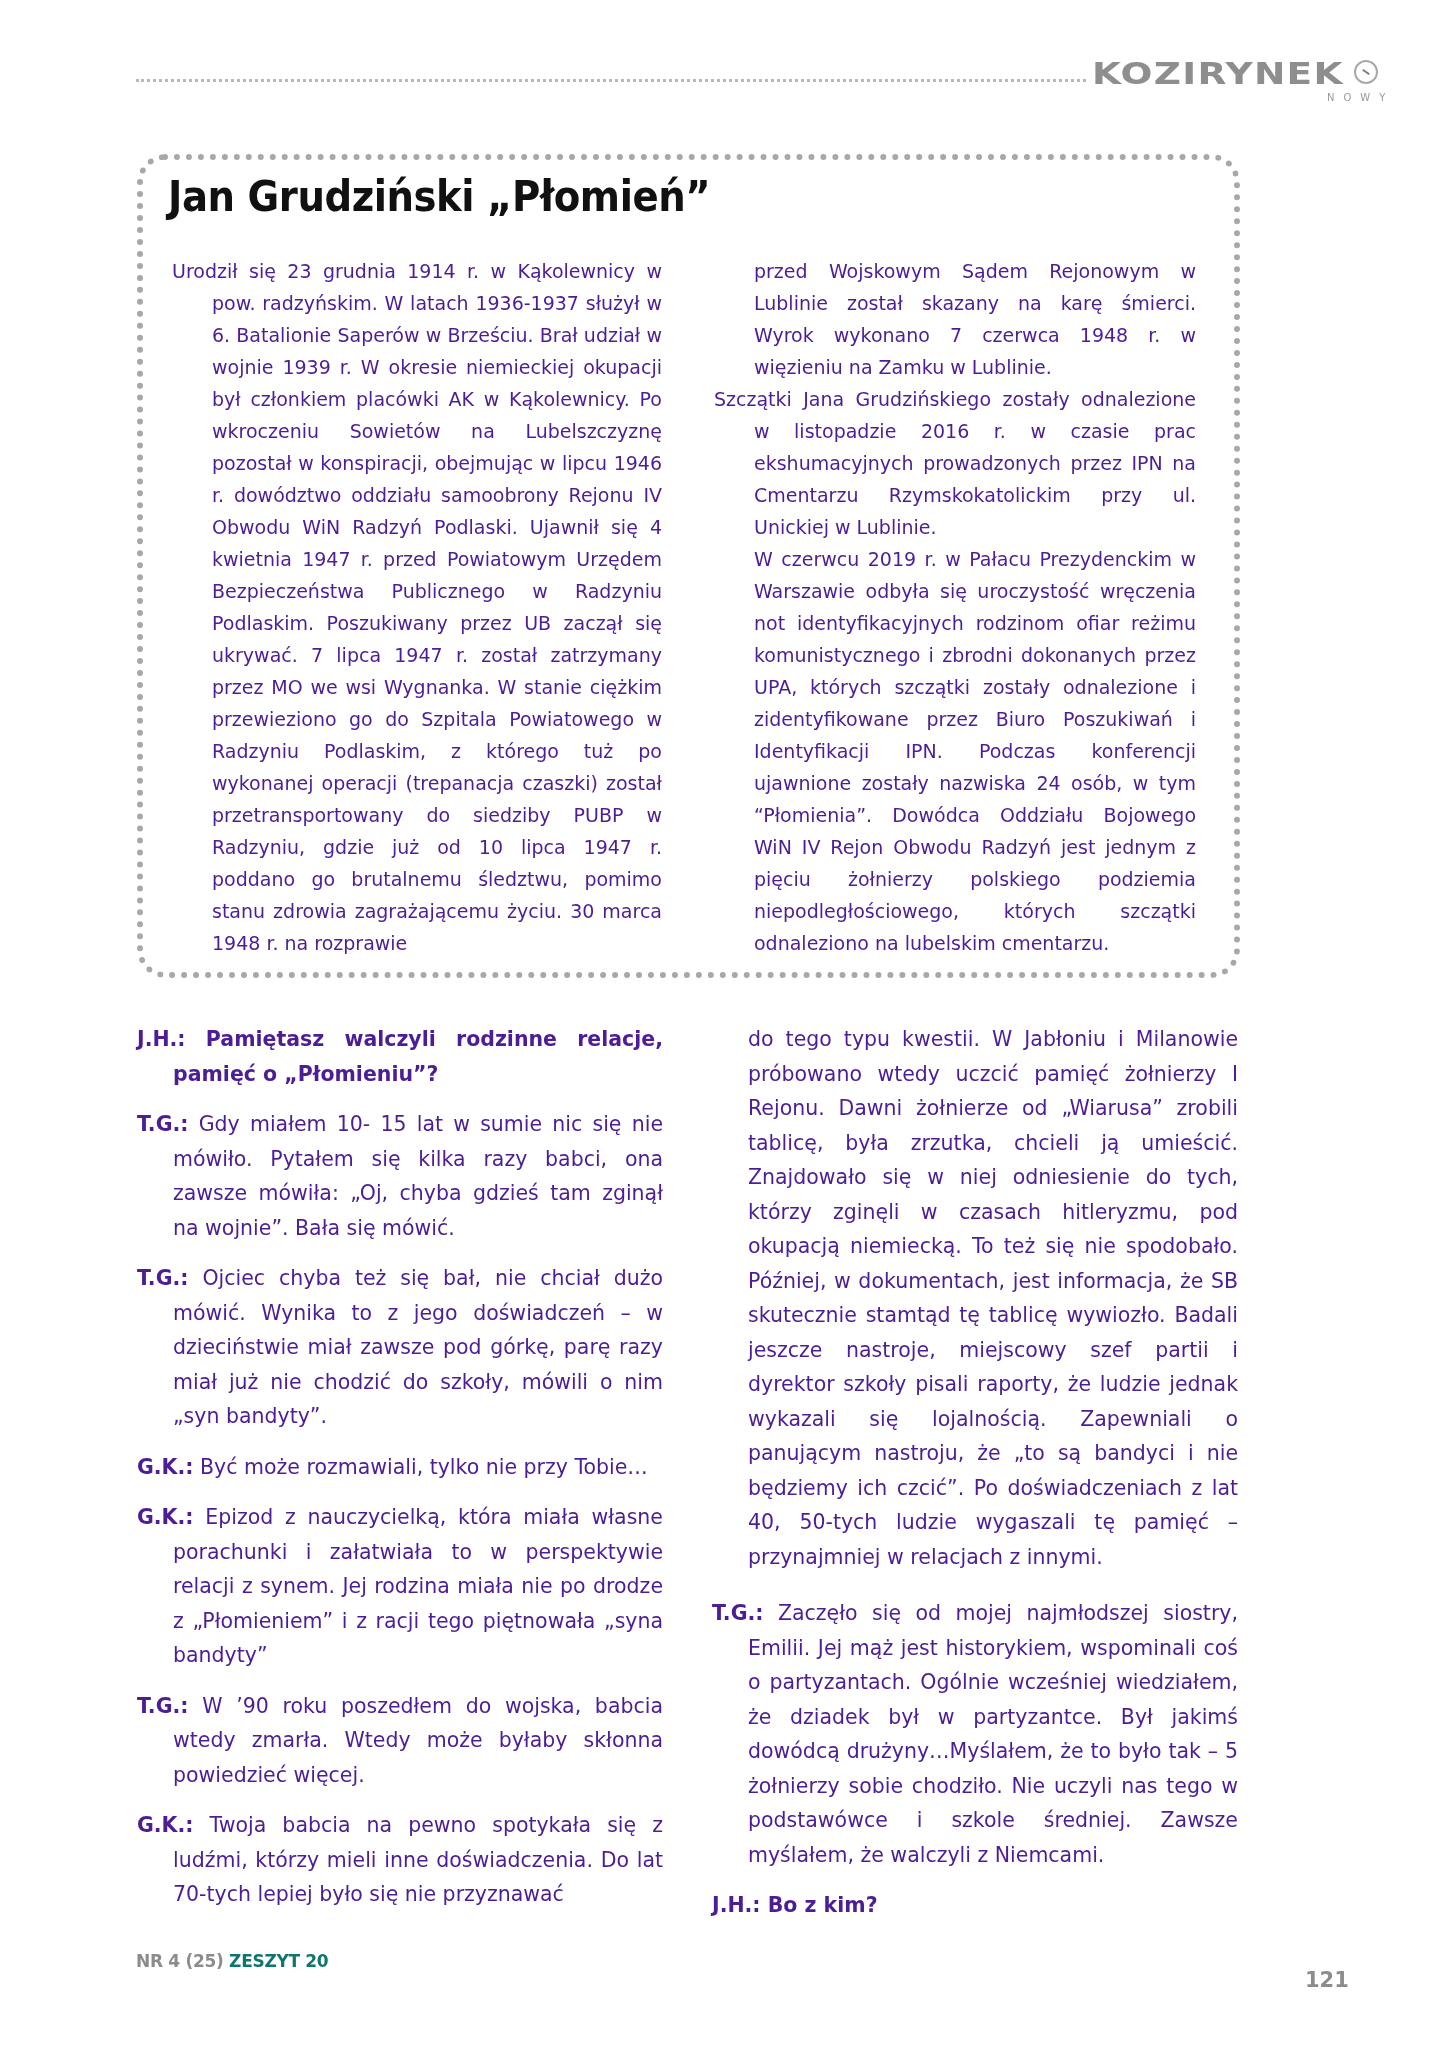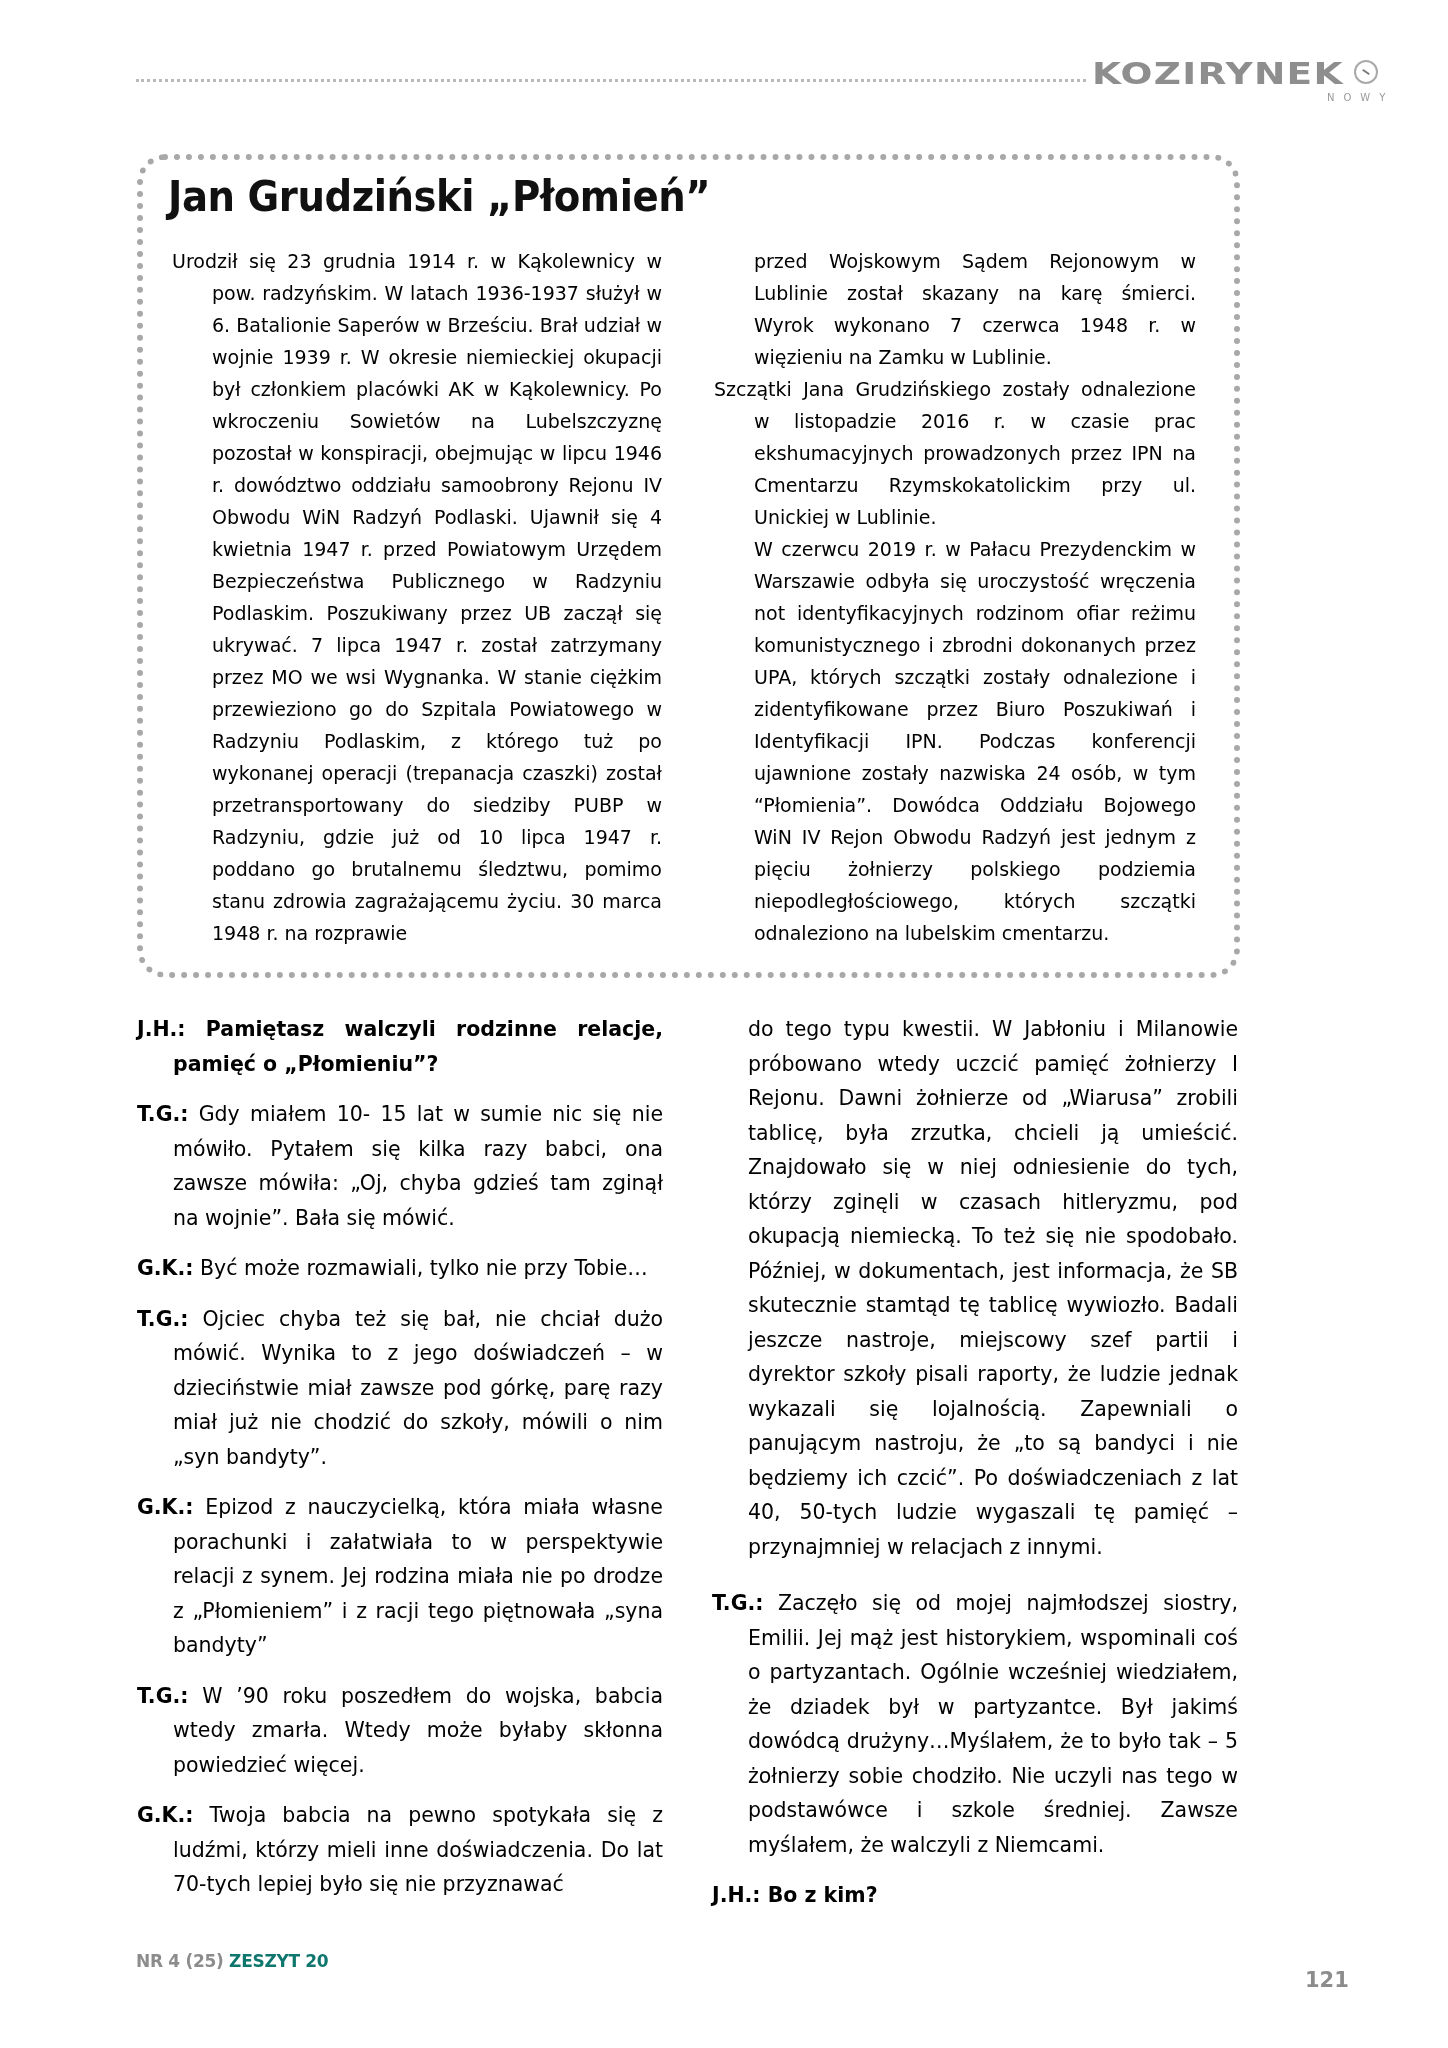--- a/index.html
+++ b/index.html
@@ -31,21 +31,21 @@
 
   .bio-box {
     position: absolute; left: 137px; top: 154px; width: 1103px; height: 824px;
     border: 6px dotted #a8a8a8; border-radius: 28px; box-sizing: border-box;
   }
   .bio-title {
     position: absolute; left: 168px; top: 172px; margin: 0;
     font-family: "DejaVu Sans", sans-serif; font-weight: bold; font-size: 42px; color: #111;
     letter-spacing: -0.5px; transform: scaleX(0.92); transform-origin: left center; white-space: nowrap;
   }
-  .col { position: absolute; font-size: 19px; line-height: 32px; color: #000000; }
+  .col { position: absolute; font-size: 19px; line-height: 32px; color: #4c1d95; margin-top: 10px; }
   .col p { margin: 0; text-align: justify; }
   .hang p { padding-left: 40px; text-indent: -40px; }
   .ind { text-indent: 0 !important; }
   .bio-left { left: 172px; top: 245px; width: 490px; }
   .bio-right { left: 714px; top: 245px; width: 482px; }
 
   .int-left { left: 137px; top: 1012px; width: 526px; }
   .int-right { left: 712px; top: 1012px; width: 526px; }
   .int-col { font-size: 20.5px; line-height: 34.5px; }
   .qa { margin: 0 0 16px 0 !important; padding-left: 36px; text-indent: -36px; text-align: justify; }
@@ -87,26 +87,26 @@
 <div class="col int-col int-left">
   <p class="qa bold">
     <span class="spk">J.H.:</span>
     <span>Pamiętasz walczyli rodzinne relacje, pamięć o „Płomieniu”?</span>
   </p>
   <p class="qa">
     <span class="spk">T.G.:</span>
     <span>Gdy miałem 10- 15 lat w sumie nic się nie mówiło. Pytałem się kilka razy babci, ona zawsze mówiła: „Oj, chyba gdzieś tam zginął na wojnie”. Bała się mówić.</span>
   </p>
   <p class="qa">
+    <span class="spk">T.G.:</span>
+    <span>Ojciec chyba też się bał, nie chciał dużo mówić. Wynika to z jego doświadczeń – w dzieciństwie miał zawsze pod górkę, parę razy miał już nie chodzić do szkoły, mówili o nim „syn bandyty”.</span>
+  </p>
+  <p class="qa">
     <span class="spk">G.K.:</span>
     <span>Być może rozmawiali, tylko nie przy Tobie…</span>
-  </p>
-  <p class="qa">
-    <span class="spk">T.G.:</span>
-    <span>Ojciec chyba też się bał, nie chciał dużo mówić. Wynika to z jego doświadczeń – w dzieciństwie miał zawsze pod górkę, parę razy miał już nie chodzić do szkoły, mówili o nim „syn bandyty”.</span>
   </p>
   <p class="qa">
     <span class="spk">G.K.:</span>
     <span>Epizod z nauczycielką, która miała własne porachunki i załatwiała to w perspektywie relacji z synem. Jej rodzina miała nie po drodze z „Płomieniem” i z racji tego piętnowała „syna bandyty”</span>
   </p>
   <p class="qa">
     <span class="spk">T.G.:</span>
     <span>W ’90 roku poszedłem do wojska, babcia wtedy zmarła. Wtedy może byłaby skłonna powiedzieć więcej.</span>
   </p>
   <p class="qa">

